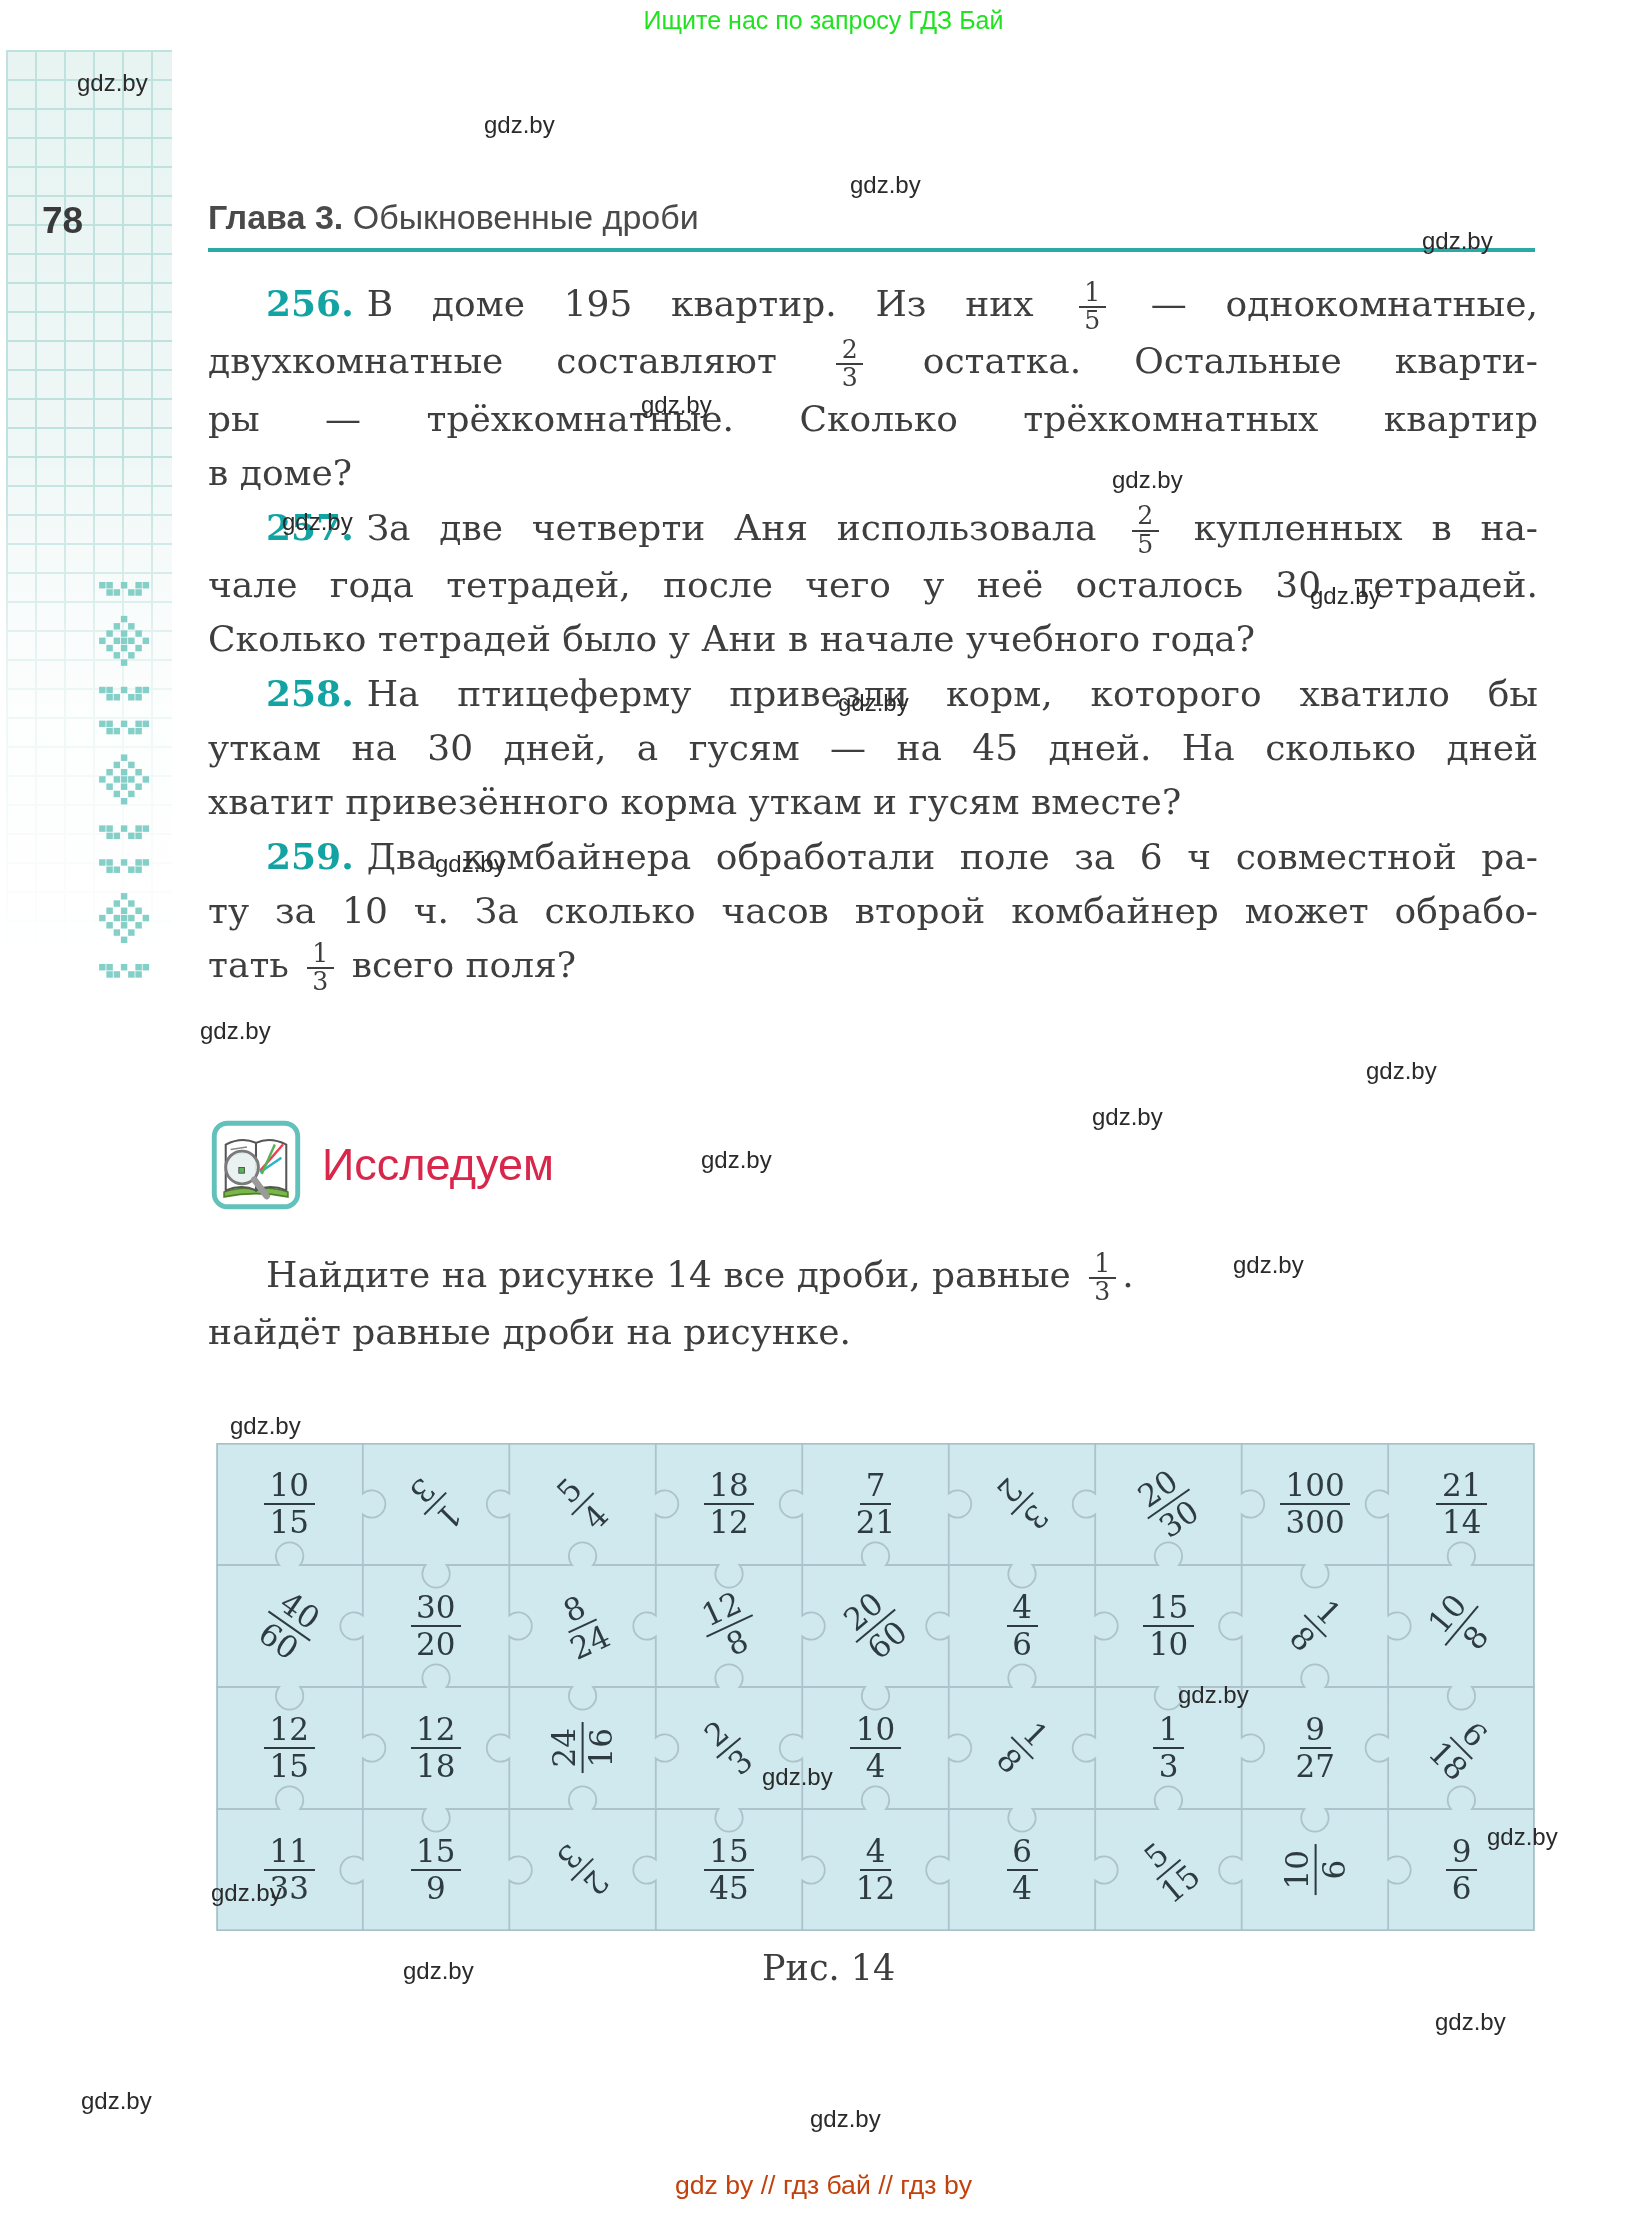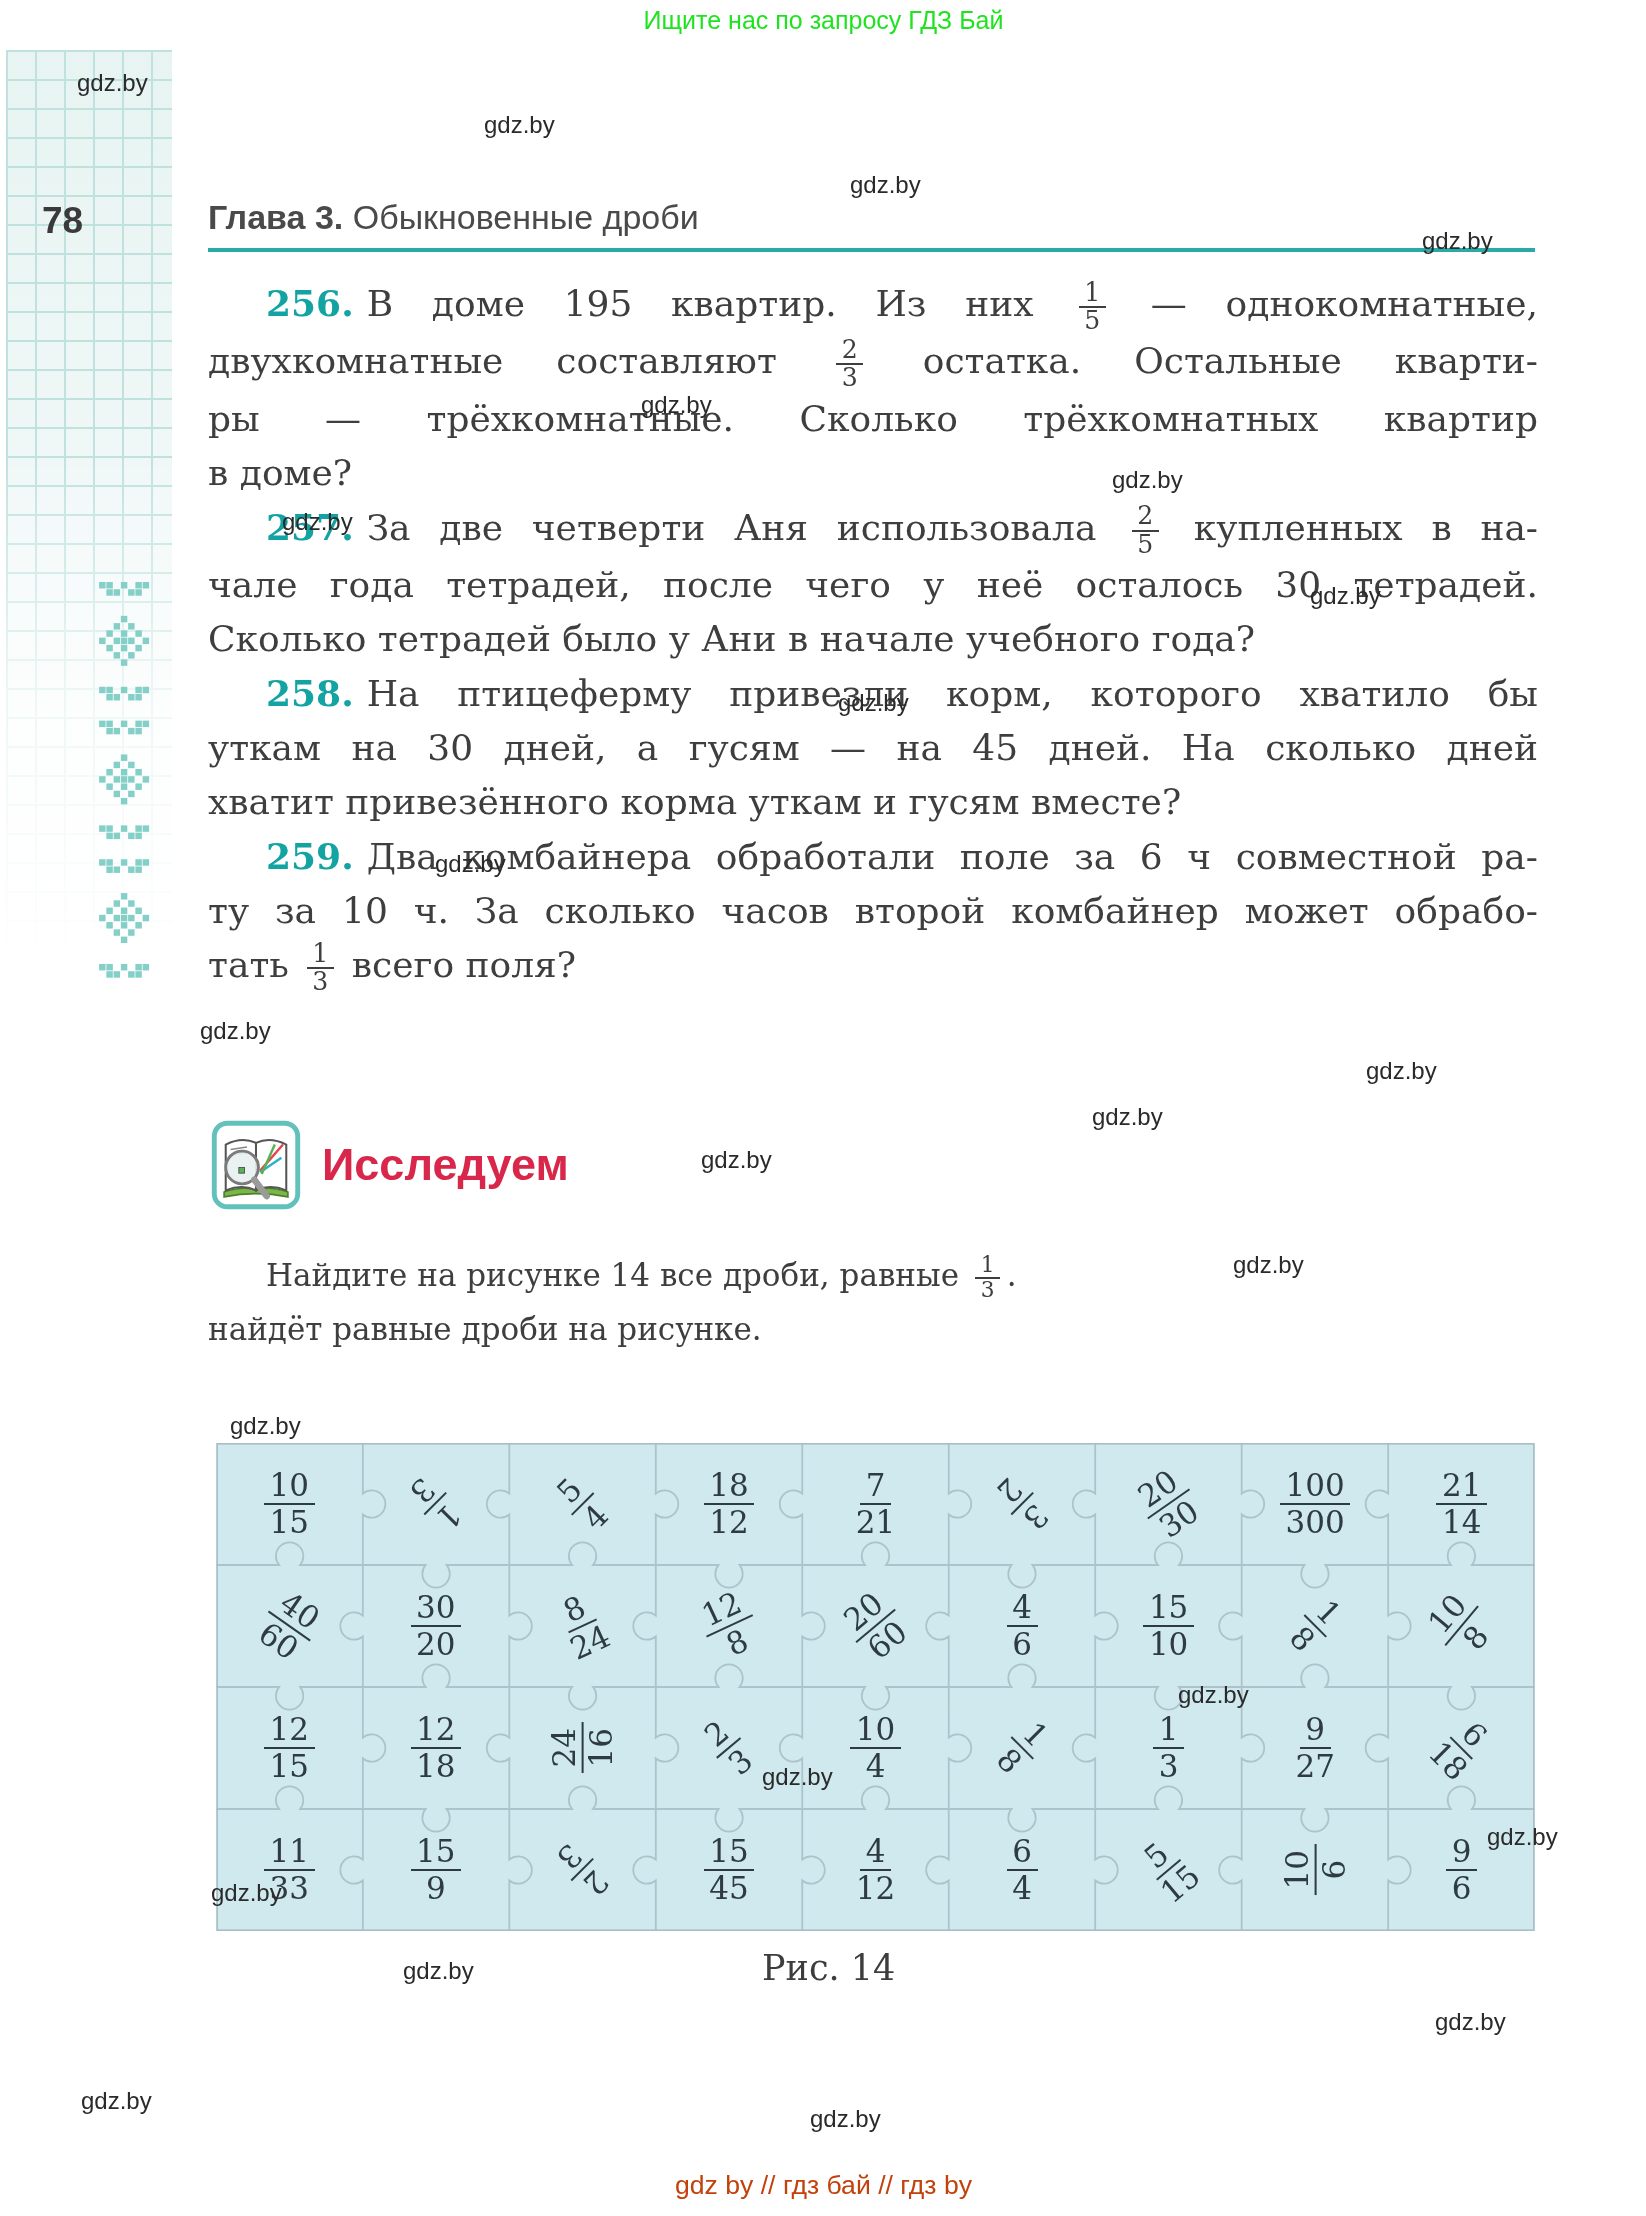--- a/index.html
+++ b/index.html
@@ -22,34 +22,34 @@
   #ornament{position:absolute;left:93px;top:532px;}
 
   
   .chapter{position:absolute;left:208px;top:198px;font-family:"Liberation Sans",sans-serif;
            font-size:34px;color:#4a4a4a;white-space:nowrap;text-align:right;}
   .chapter .lab{font-weight:bold;}
   .chapter-underline{position:absolute;left:208px;top:248px;width:1327px;height:4px;background:#2aa9a5;}
 
   
   #para-block{position:absolute;left:208px;top:276px;width:1330px;font-size:36px;line-height:54px;}
-  #inv-block{position:absolute;left:208px;top:1248px;width:1330px;font-size:31px;line-height:54px;}
+  #inv-block{position:absolute;left:208px;top:1248px;width:1330px;font-size:36px;line-height:54px;}
   .pline{text-align:justify;text-align-last:justify;}
   .pline.last{text-align-last:left;}
   .pline.first{padding-left:58px;}
   .pnum{color:#13a3a3;font-weight:bold;padding-right:13px;}
   .frac{display:inline-flex;flex-direction:column;align-items:center;vertical-align:middle;
         font-size:0.7em;line-height:1.05;margin:0 6.4px;}
   .frac .fn{border-bottom:2.4px solid #3e3e3e;padding:0 5.6px;}
   .frac .fd{padding:0 5.6px;}
 
   
   .badge{position:absolute;left:211px;top:1120px;display:flex;align-items:center;gap:21px;}
   .badge-icon{width:90px;height:90px;display:block;}
-  .badge-label{font-family:"Liberation Sans",sans-serif;font-weight:bold;font-size:45px;color:#d8274b;}
+  .badge-label{font-family:"Liberation Sans",sans-serif;font-weight:normal;font-size:45px;color:#d8274b;}
 
   
   #puzzle{position:absolute;left:216px;top:1443px;width:1319px;height:488px;background:#cfe9ee;}
   #puzzle svg{position:absolute;left:0;top:0;}
   #puzzle-grid{position:absolute;left:0;top:0;width:100%;height:100%;
                display:grid;grid-template-columns:repeat(9,1fr);grid-template-rows:repeat(4,1fr);}
   .pcell{display:flex;align-items:center;justify-content:center;}
   .pfrac{display:inline-flex;flex-direction:column;align-items:center;
          font-size:31px;line-height:1.12;color:#2e3b40;}
   .pfrac .fn{border-bottom:2.4px solid #2e3b40;padding:0 5.6px;}

